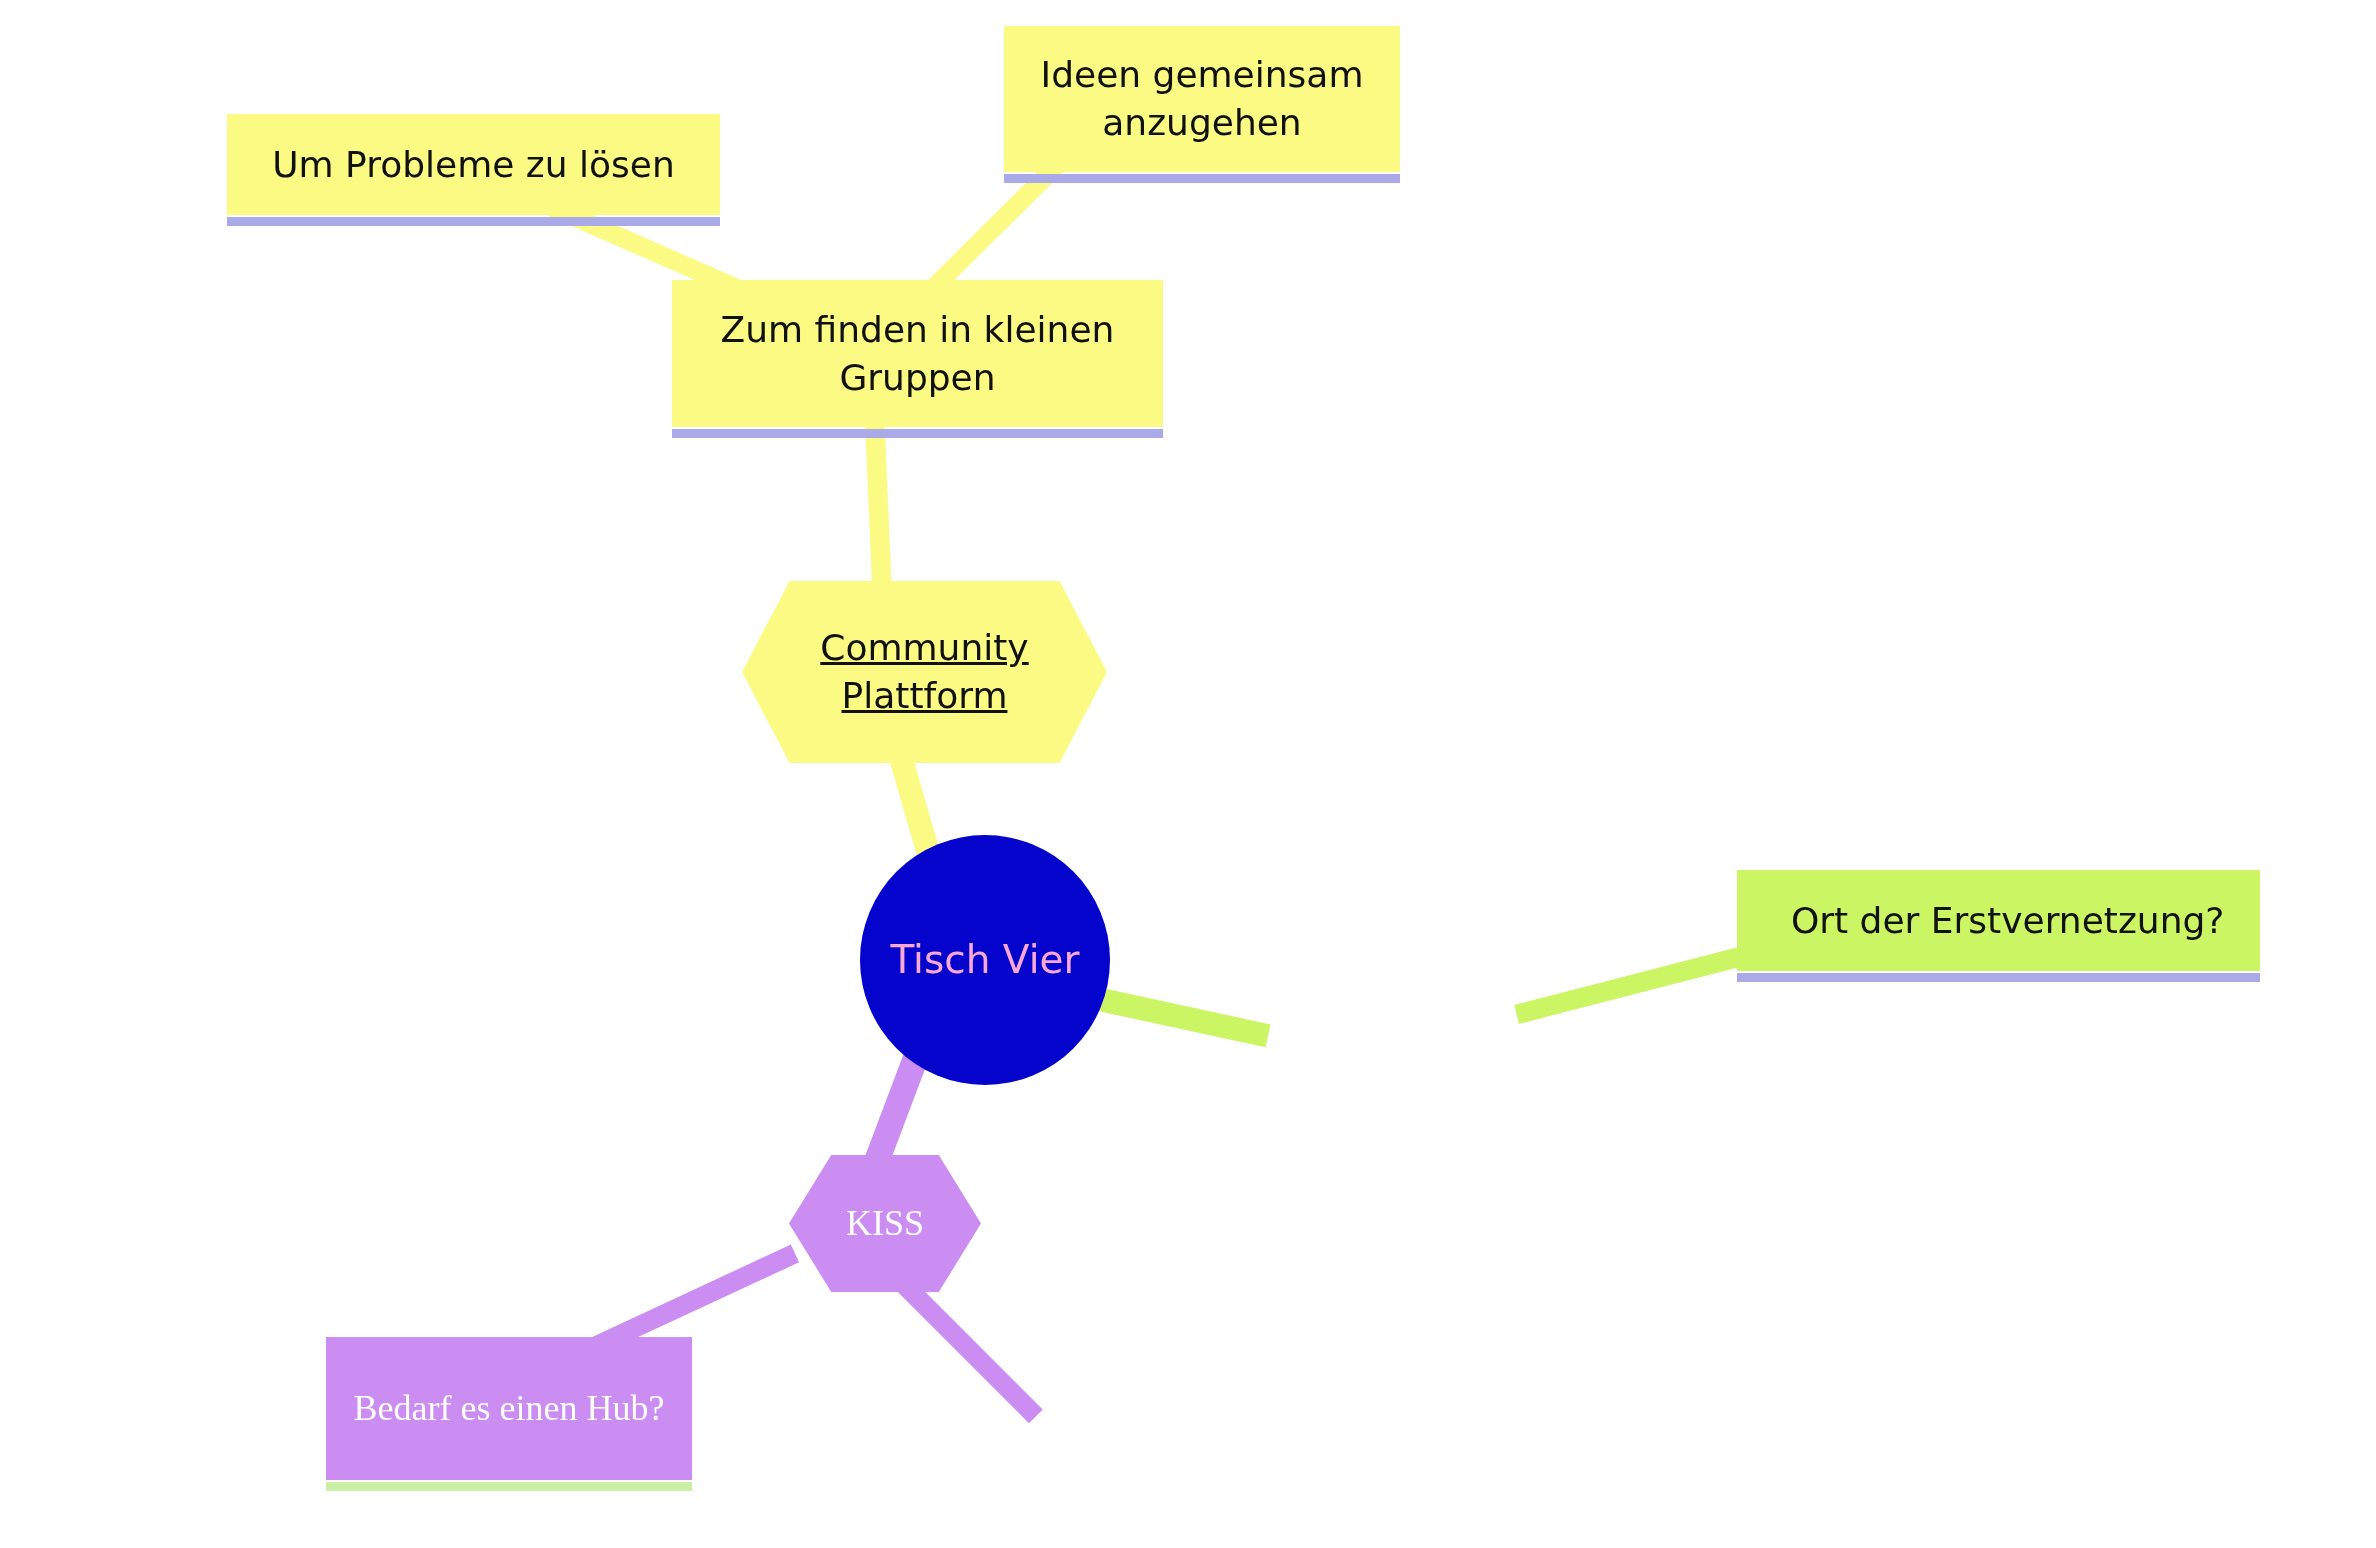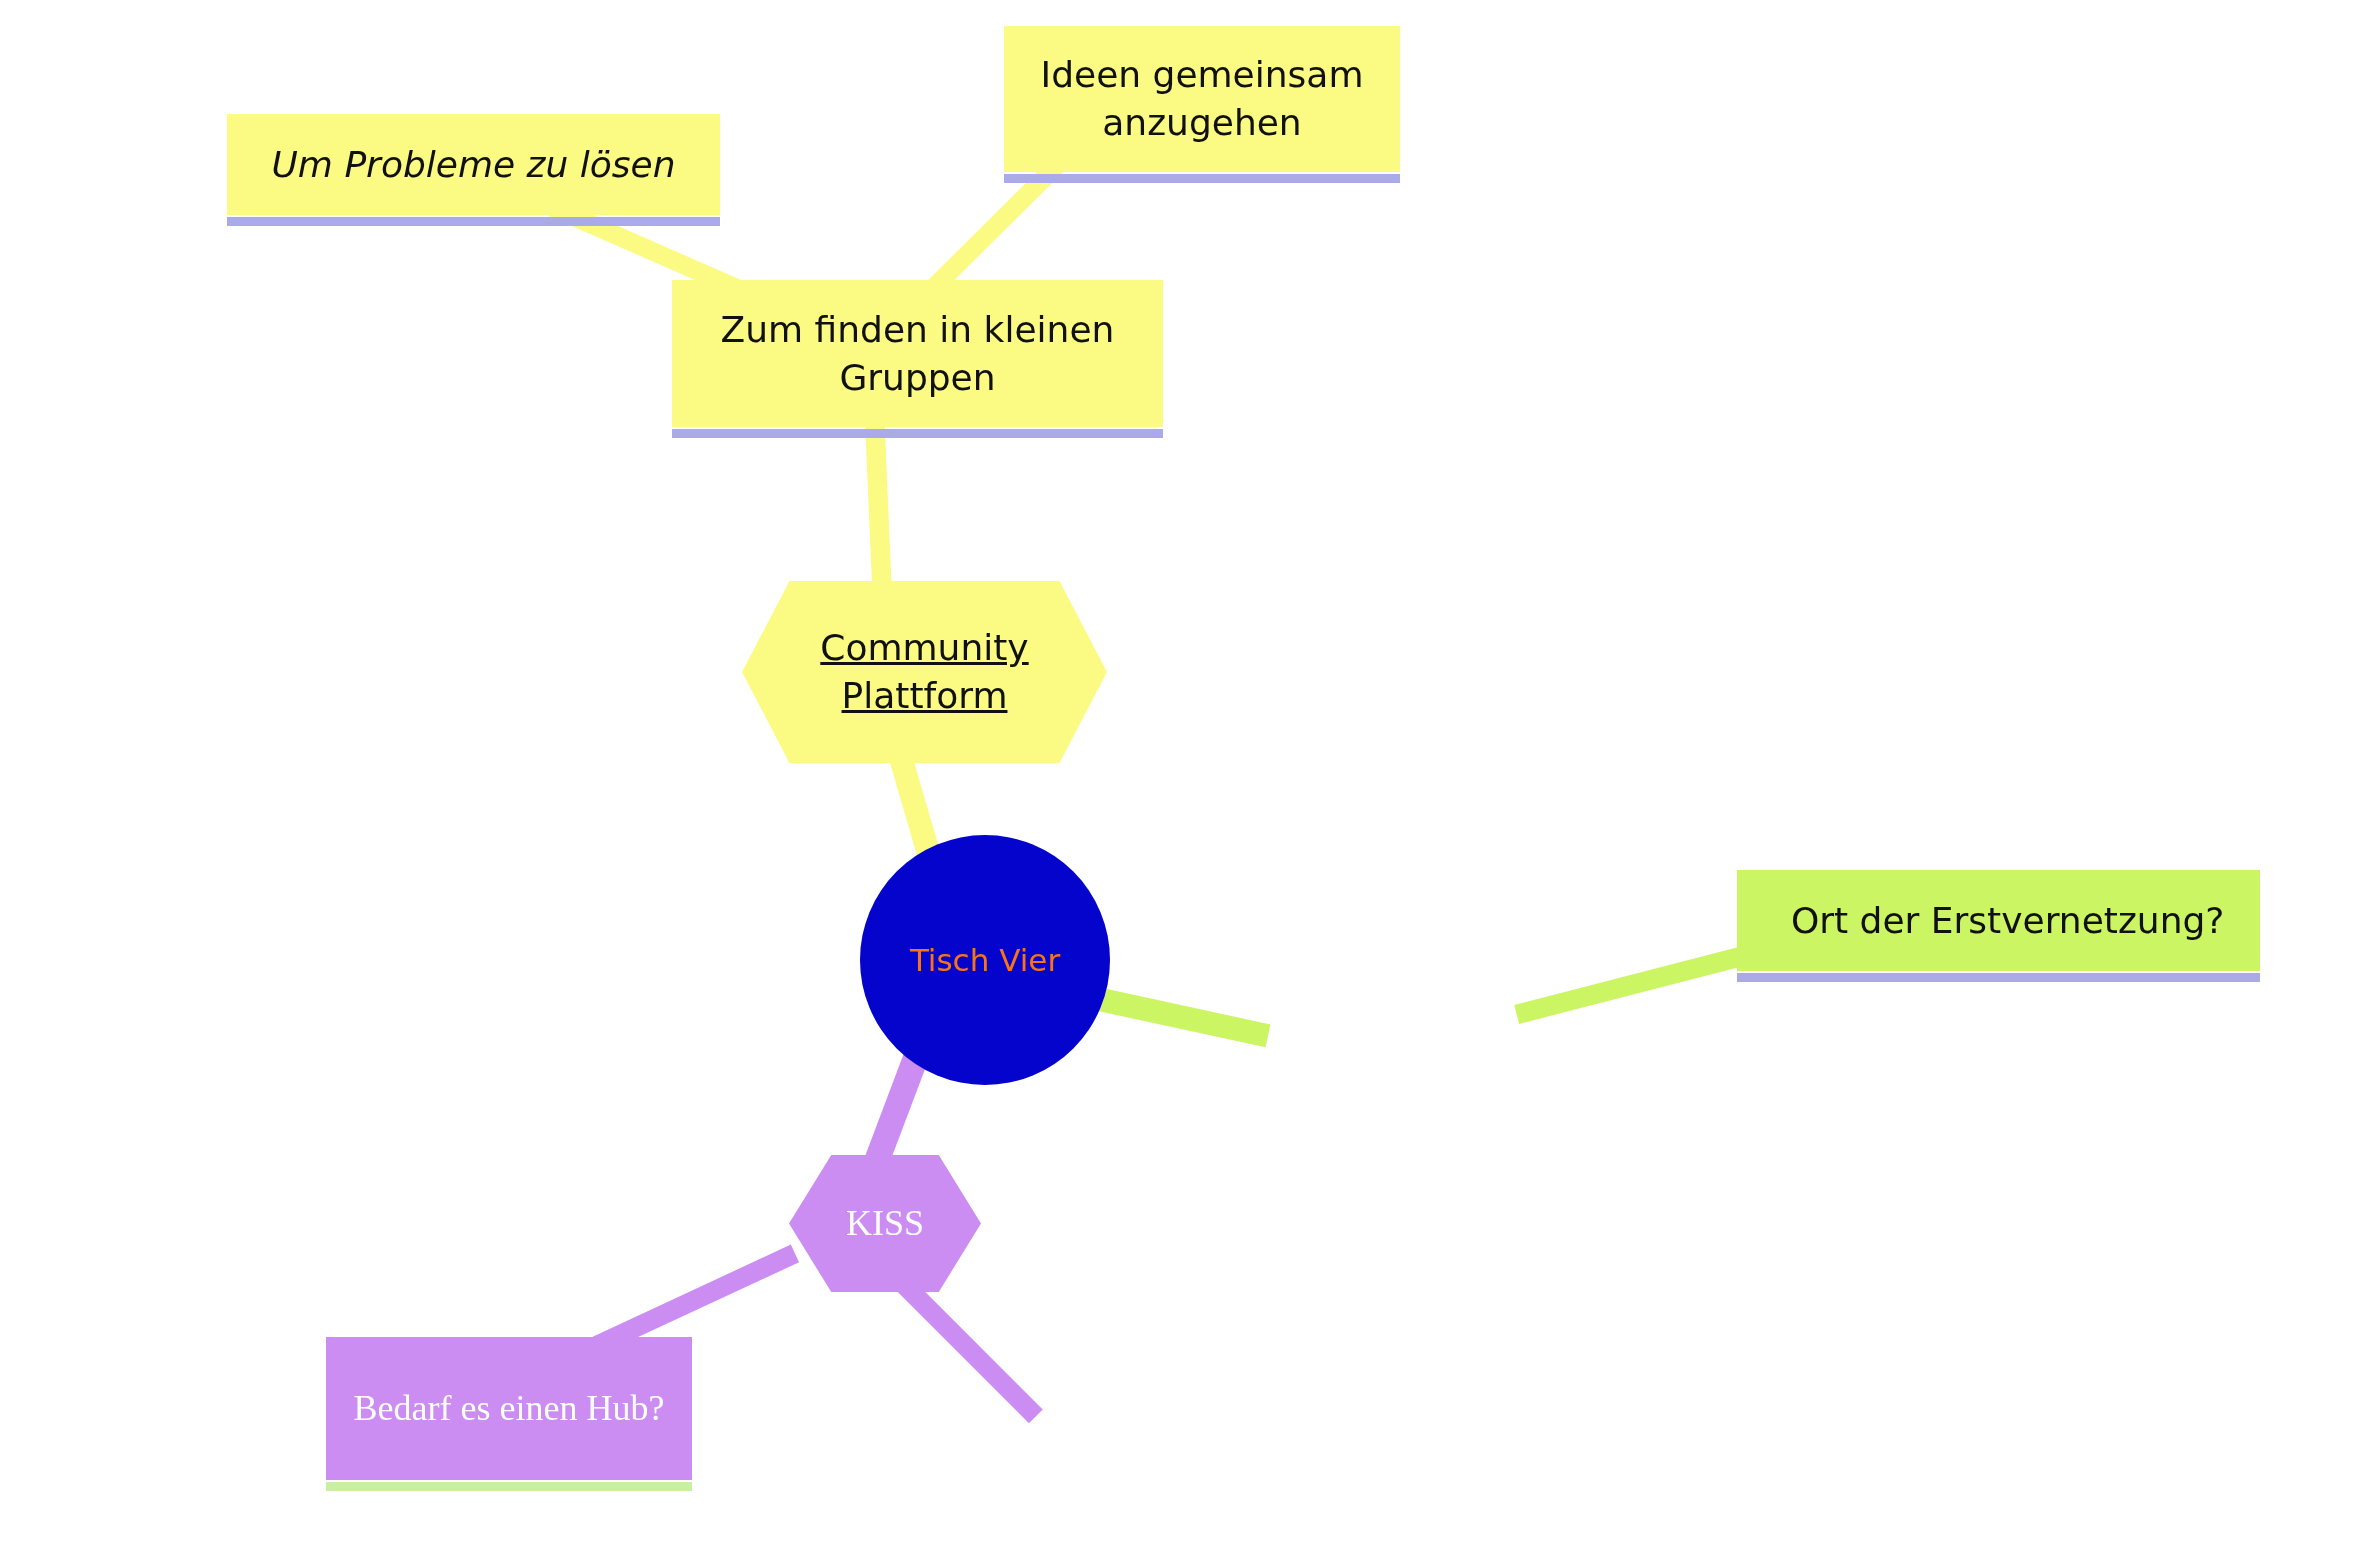--- a/index.html
+++ b/index.html
@@ -40,27 +40,27 @@
   .branch-yellow { background: var(--yellow); }
   .branch-yellow.rect::after { background: var(--lav); }
   .branch-green { background: var(--green); }
   .branch-green.rect::after { background: var(--lav); }
   .branch-purple { background: var(--purple); color: #ffffff; font-family: Liberation Serif, serif; }
   .branch-purple.rect::after { background: var(--pgreen); }
 
   .hex { clip-path: polygon(0 50%, 13% 0, 87% 0, 100% 50%, 87% 100%, 13% 100%); }
 
   .root-circle {
-    background: var(--rootfill); color: #f97316;
-    border-radius: 50%; font-size: 31px;
+    background: var(--rootfill); color: #f9a8d4;
+    border-radius: 50%; font-size: 39px;
   }
 
   
   #node-ideen       { left: 964px;  top: 26px;   width: 396px; height: 146px; }
-  #node-um-probleme { left: 187px;  top: 114px;  width: 493px; height: 101px; font-style: italic; }
+  #node-um-probleme { left: 187px;  top: 114px;  width: 493px; height: 101px; }
   #node-zum-finden  { left: 632px;  top: 280px;  width: 491px; height: 147px; }
   #node-community   { left: 702px;  top: 581px;  width: 365px; height: 182px; text-decoration: underline; }
   #node-root        { left: 820px;  top: 835px;  width: 250px; height: 250px; }
   #node-vernetzung  { left: 1214px; top: 966px;  width: 338px; height: 138px; }
   #node-ort         { left: 1697px; top: 870px;  width: 523px; height: 101px; padding-left: 32px; }
   #node-kiss        { left: 749px;  top: 1155px; width: 192px; height: 137px;
                       clip-path: polygon(0 50%, 22% 0, 78% 0, 100% 50%, 78% 100%, 22% 100%); }
   #node-bedarf      { left: 286px;  top: 1337px; width: 366px; height: 143px; }
   #node-keep        { left: 924px;  top: 1391px; width: 326px; height: 143px; }
 </style>

